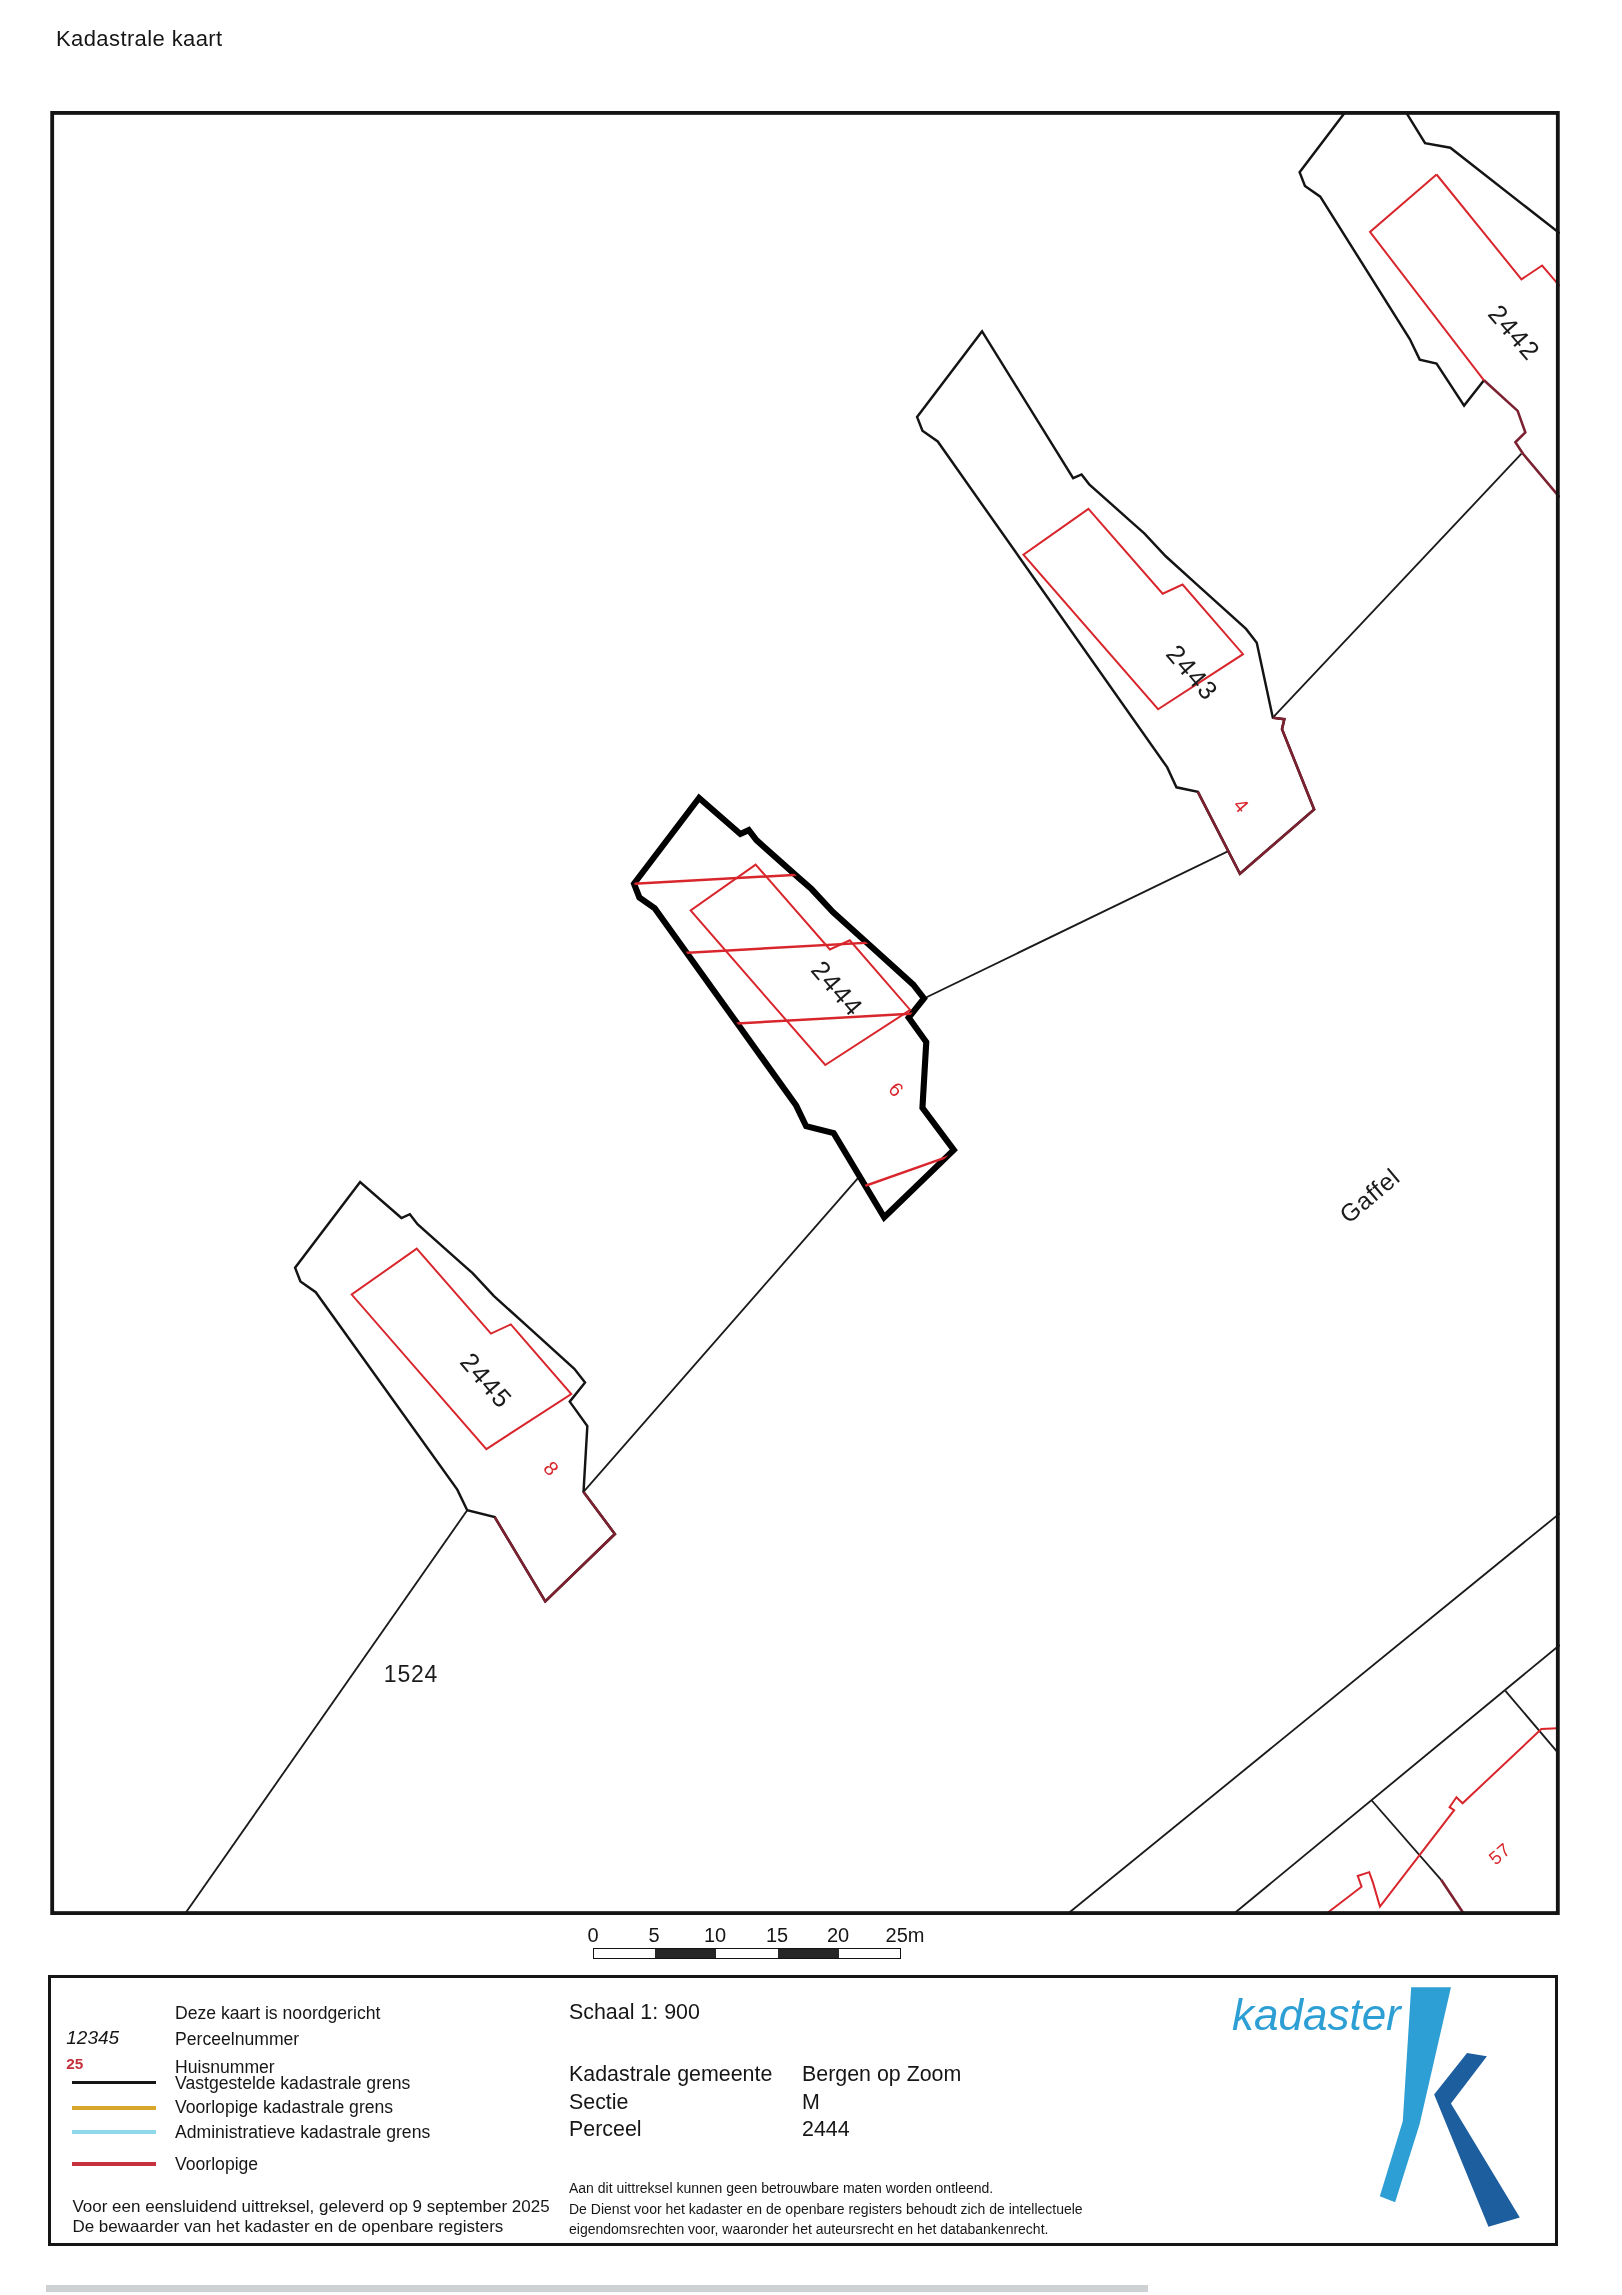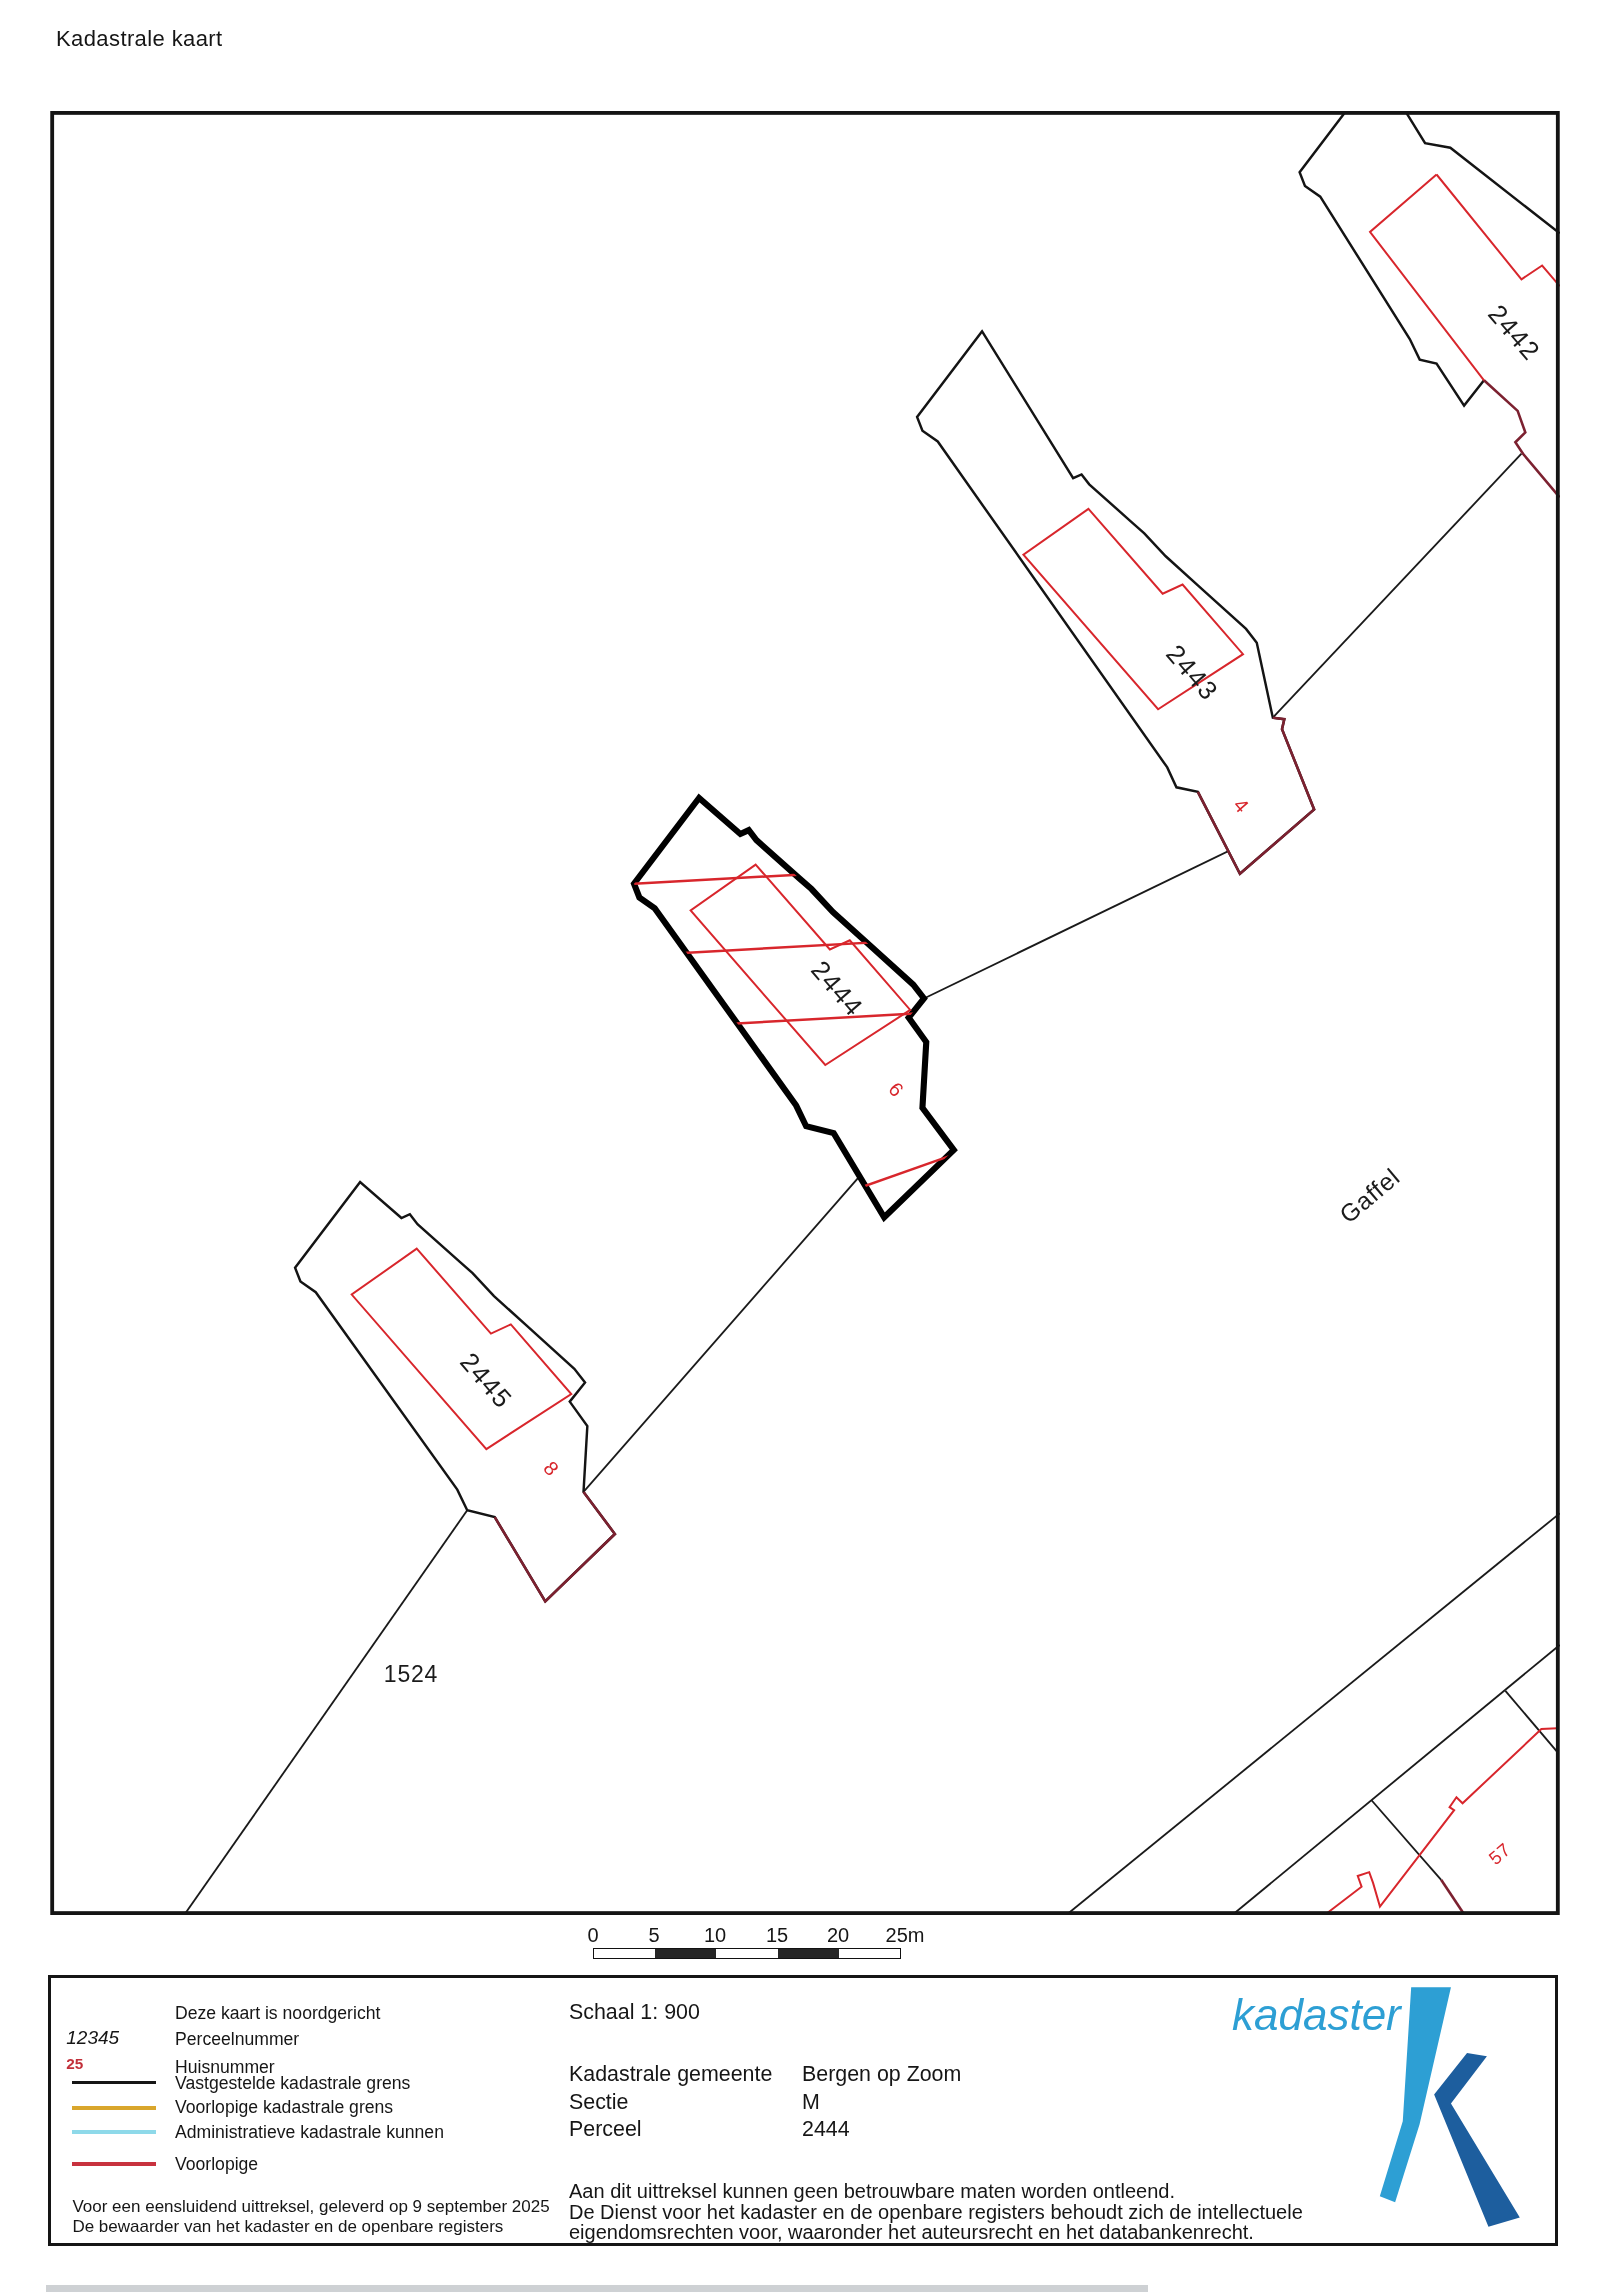--- a/index.html
+++ b/index.html
@@ -17,21 +17,21 @@
   .h57{font-size:18.4px;}
   .street{font-size:24.5px;letter-spacing:0.8px;}
   .p2446{font-size:23px;letter-spacing:0.8px;}
   .tick{position:absolute;top:1924px;transform:translateX(-50%);font-size:20px;}
   #bar{left:593px;top:1948px;width:306px;height:9.2px;border:1.5px solid #111;display:flex;}
   #bar div{flex:1 1 0;}
   .seg-w{background:#ffffff;}  .seg-b{background:#262626;}
   
   #footer{left:48px;top:1975px;width:1510px;height:271px;border:3.1px solid #151515;box-sizing:border-box;background:#fff;}
   #footer .t{position:absolute;white-space:nowrap;}
-  .fs23{font-size:17.6px;} .fs22{font-size:17px;} .fs21{font-size:20px;} .fs28{font-size:21.4px;}
+  .fs23{font-size:17.6px;} .fs22{font-size:17px;} .fs21{font-size:14px;} .fs28{font-size:21.4px;}
   .sym{left:15.3px;width:87px;}
   .sym-perceel{font-style:italic;font-size:19px;}
   .sym-huis{font-size:15.3px;font-weight:600;color:#c2303a;}
   .swatch{position:absolute;left:21.4px;width:84px;height:3.8px;}
   #wordmark{left:1181px;top:12.2px;font-size:44px;font-style:italic;color:#2d9fd4;letter-spacing:0;}
   .artifact{left:46px;top:2285px;width:1102px;height:6.9px;background:#a6abb0;opacity:.55;}
 </style>
 </head>
 <body>
 
@@ -130,21 +130,21 @@
   <div class="t sym sym-huis" style="top:77px;">25</div>
   <div class="t fs23" style="left:124px;top:79px;">Huisnummer</div>
 
   <div class="swatch" style="top:103px;background:#161616;height:3.1px;"></div>
   <div class="t fs23" style="left:124px;top:95px;">Vastgestelde kadastrale grens</div>
 
   <div class="swatch" style="top:128px;background:#d9a62c;"></div>
   <div class="t fs23" style="left:124px;top:119px;">Voorlopige kadastrale grens</div>
 
   <div class="swatch" style="top:152px;background:#8ed9e9;"></div>
-  <div class="t fs23" style="left:124px;top:144px;">Administratieve kadastrale kunnen</div>
+  <div class="t fs23" style="left:124px;top:144px;">Administratieve kadastrale grens</div>
 
   <div class="swatch" style="top:184px;background:#c8323e;"></div>
   <div class="t fs23" style="left:124px;top:176px;">Voorlopige</div>
 
   <div class="t fs22" style="left:21.4px;top:219px;">Voor een eensluidend uittreksel, geleverd op 9 september 2025</div>
   <div class="t fs22" style="left:21.4px;top:239px;">De bewaarder van het kadaster en de openbare registers</div>
 
   <div class="t fs28" style="left:518px;top:22px;">Schaal 1: 900</div>
 
   <div class="t fs28" style="left:518px;top:84px;">Kadastrale gemeente</div>

